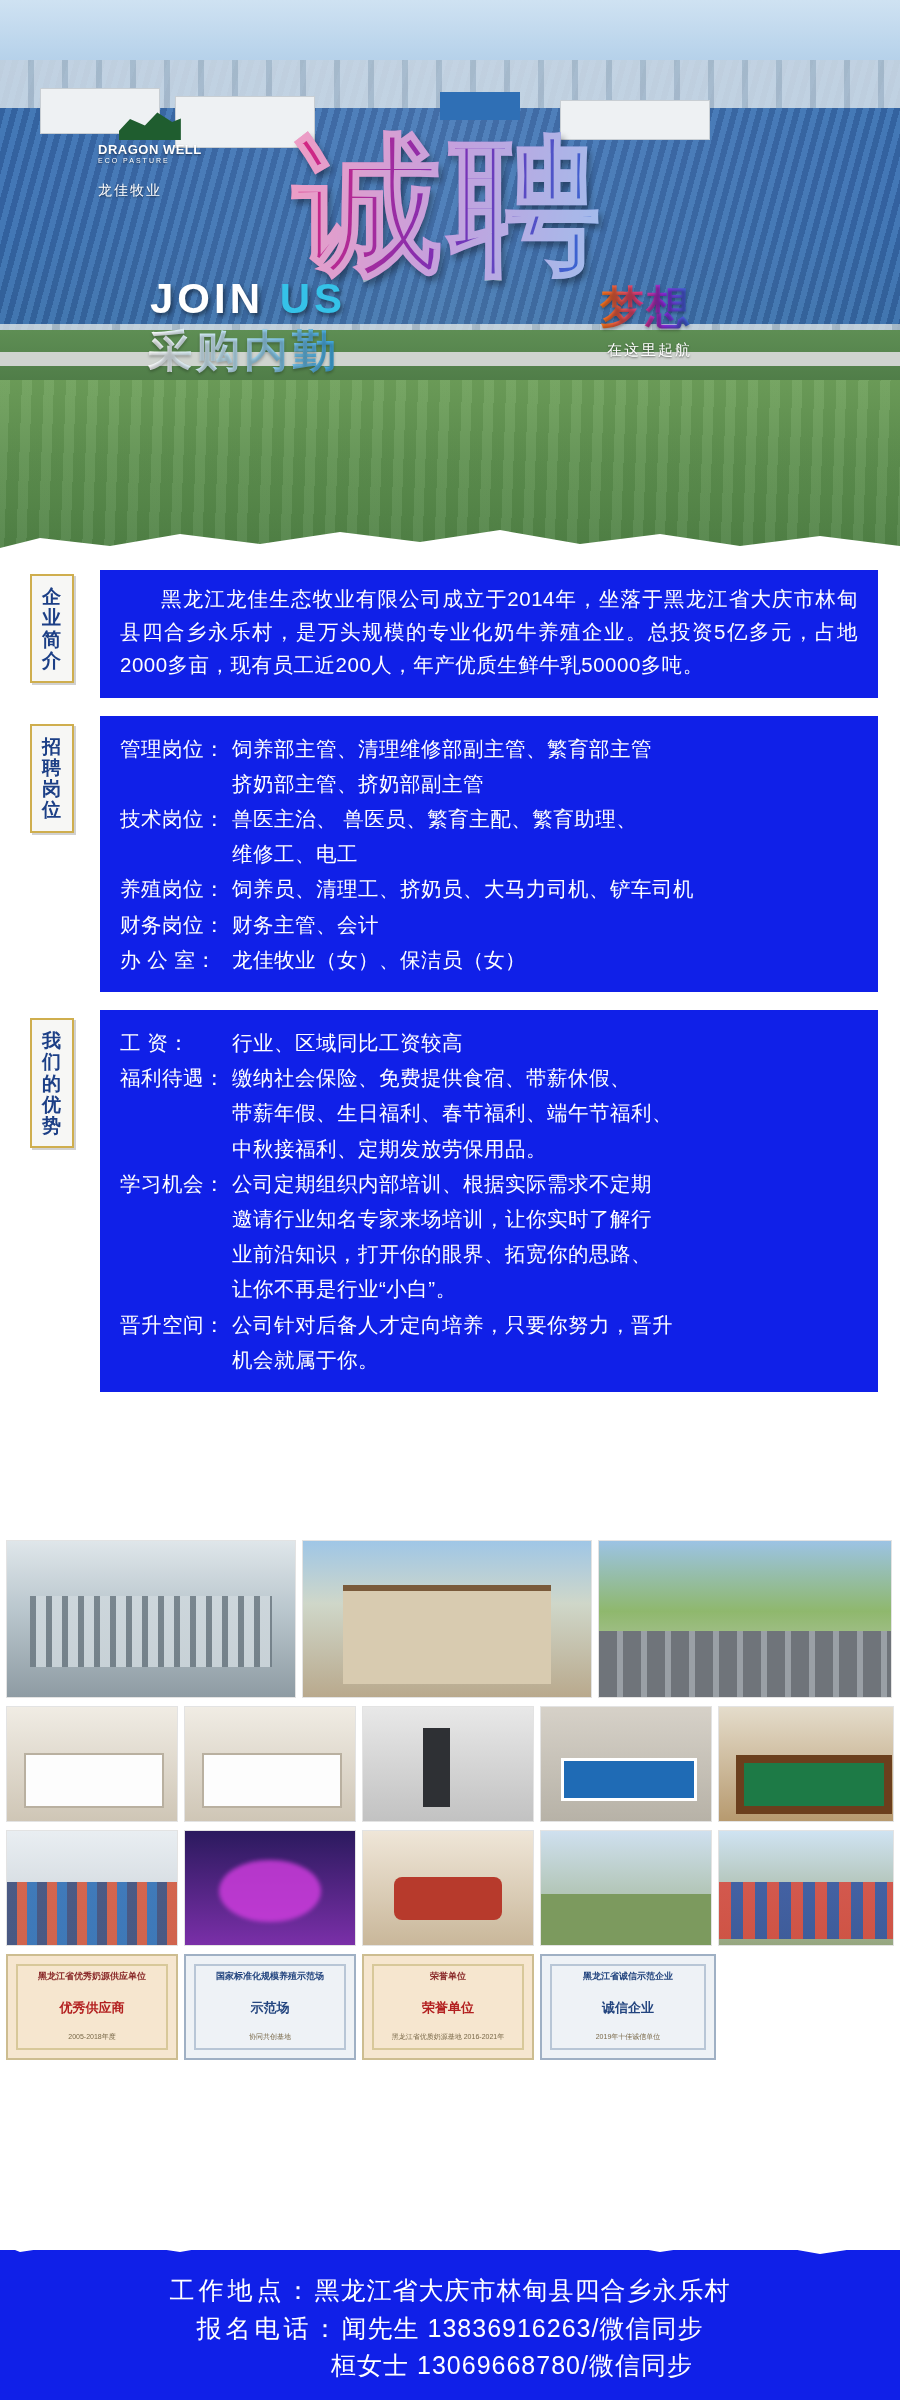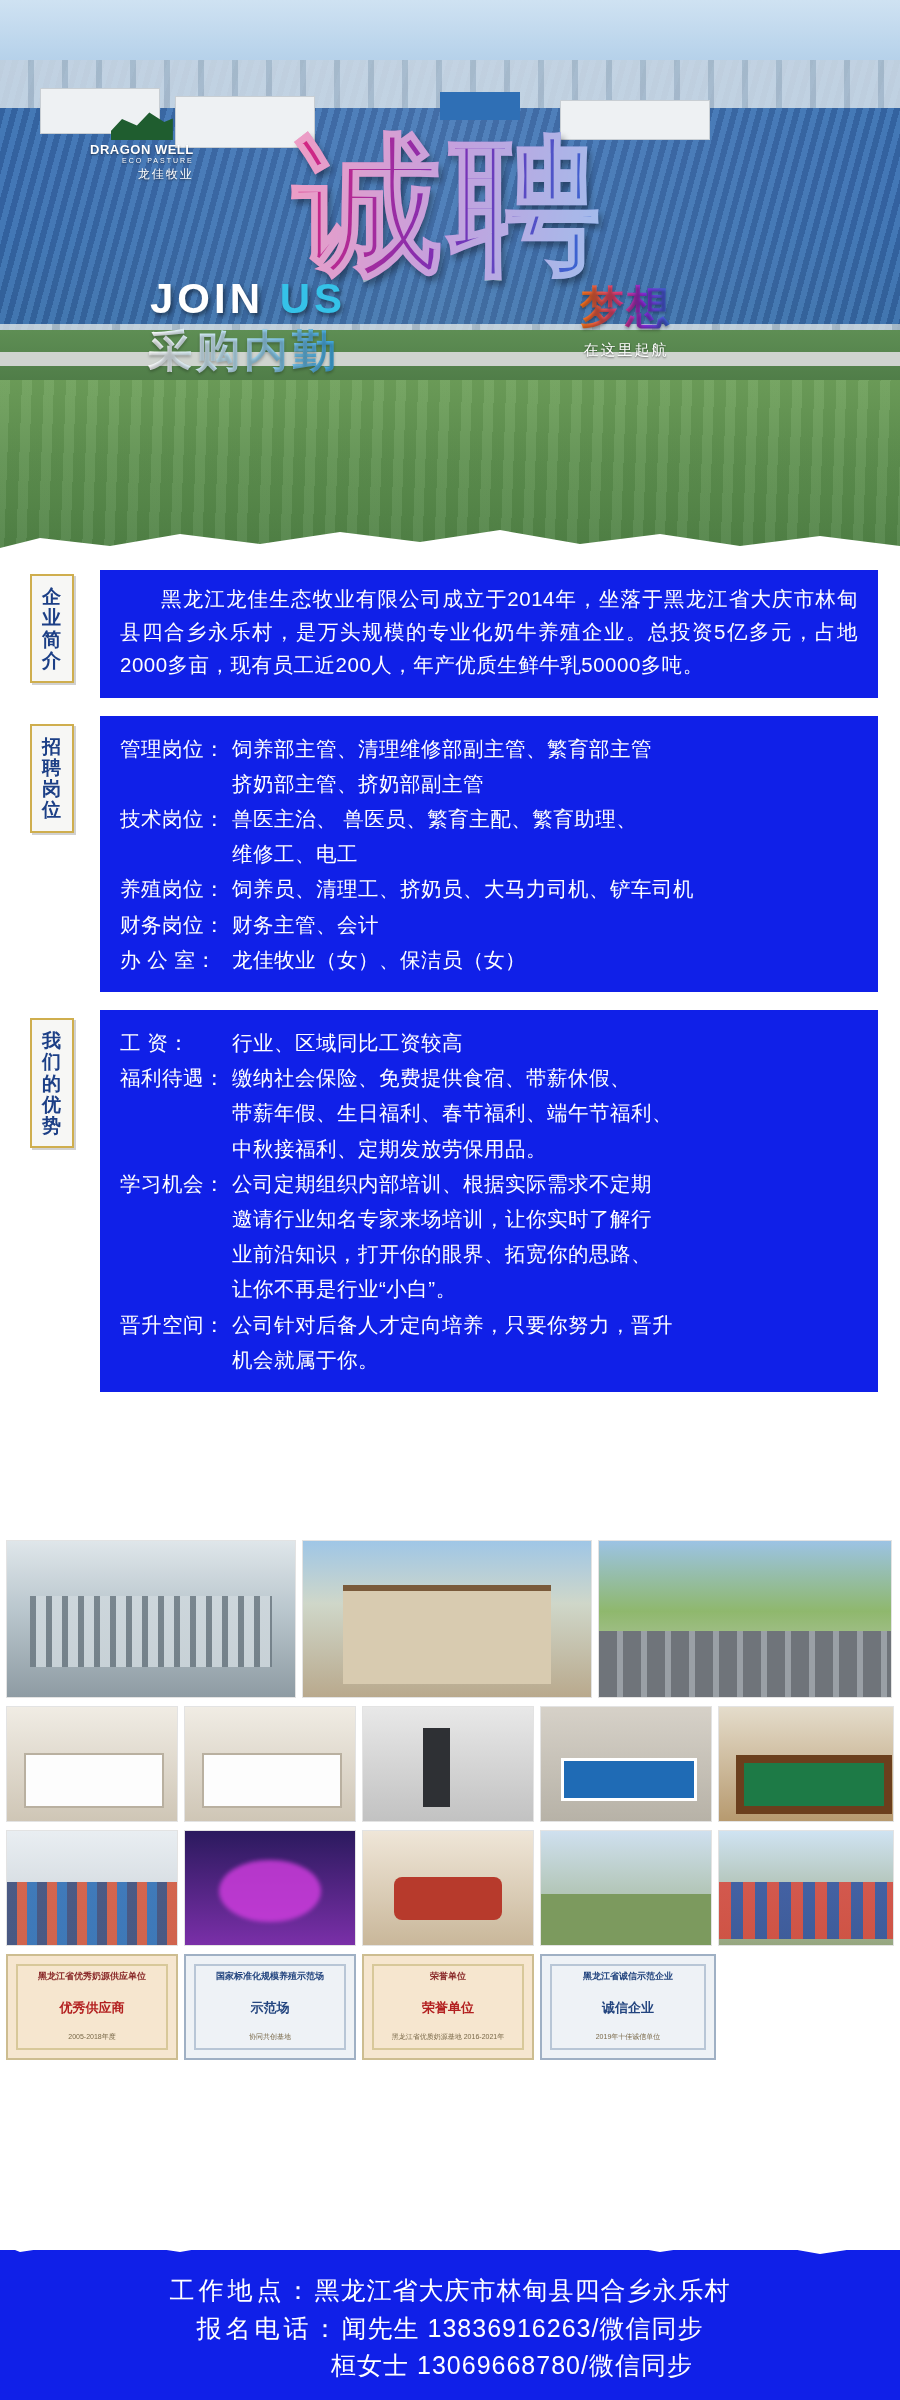--- a/index.html
+++ b/index.html
@@ -67,34 +67,34 @@
   }
   .whitebuild{
     position:absolute;
     background:#eef1f3;
     border:1px solid #c8ced3;
   }
   .bluewall{ position:absolute; background:#2f6fb5; }
 
   .logo {
     position: absolute;
-    left: 90px; top: 110px;
-    text-align: right;
+    left: 98px; top: 110px;
+    text-align: left;
     color: #ffffff;
     text-shadow: 0 1px 2px rgba(0,0,0,.5);
     z-index: 6;
   }
   .logo .mark {
     width: 62px; height: 30px; margin: 0 auto 2px;
     background: #1f5d2f;
     clip-path: polygon(0% 70%, 18% 30%, 42% 52%, 62% 8%, 86% 40%, 100% 28%, 100% 100%, 0% 100%);
   }
   .logo .en { font-size: 13px; letter-spacing: .5px; font-weight: bold; }
   .logo .en small { display:block; font-size:7px; letter-spacing:2px; font-weight:normal;}
-  .logo .cn { font-size: 12px; margin-top: 2px; letter-spacing: 2px; }
+  .logo .cn { font-size: 14px; margin-top: 18px; letter-spacing: 2px; }
 
   .bigtitle {
     position: absolute;
     left: 0; top: 130px;
     width: 900px;
     text-align: center;
     font-size: 150px;
     font-weight: bold;
     letter-spacing: 6px;
     line-height: 1;
@@ -123,23 +123,23 @@
     font-size: 44px;
     font-weight: bold;
     letter-spacing: 4px;
     z-index: 6;
     background: linear-gradient(90deg,#ffffff 0%,#bfe6f7 45%,#3aa7e0 100%);
     -webkit-background-clip:text; background-clip:text; color:transparent;
     text-shadow: 0 2px 3px rgba(0,0,0,.25);
   }
   .dream {
     position: absolute;
-    left: 580px; top: 278px;
+    left: 600px; top: 278px;
     z-index: 6;
-    text-align: center;
+    text-align: right;
   }
   .dream .d1 {
     font-size: 44px; font-weight: bold; letter-spacing: 2px;
     background: linear-gradient(90deg,#ff7a18,#e23a8a 45%,#8a2be2 70%,#2f6fd6 100%);
     -webkit-background-clip:text; background-clip:text; color:transparent;
     text-shadow: 0 2px 3px rgba(0,0,0,.3);
   }
   .dream .d2 {
     font-size: 15px; color:#ffffff; letter-spacing:2px; margin-top:4px;
     text-shadow: 0 1px 2px rgba(0,0,0,.55);

